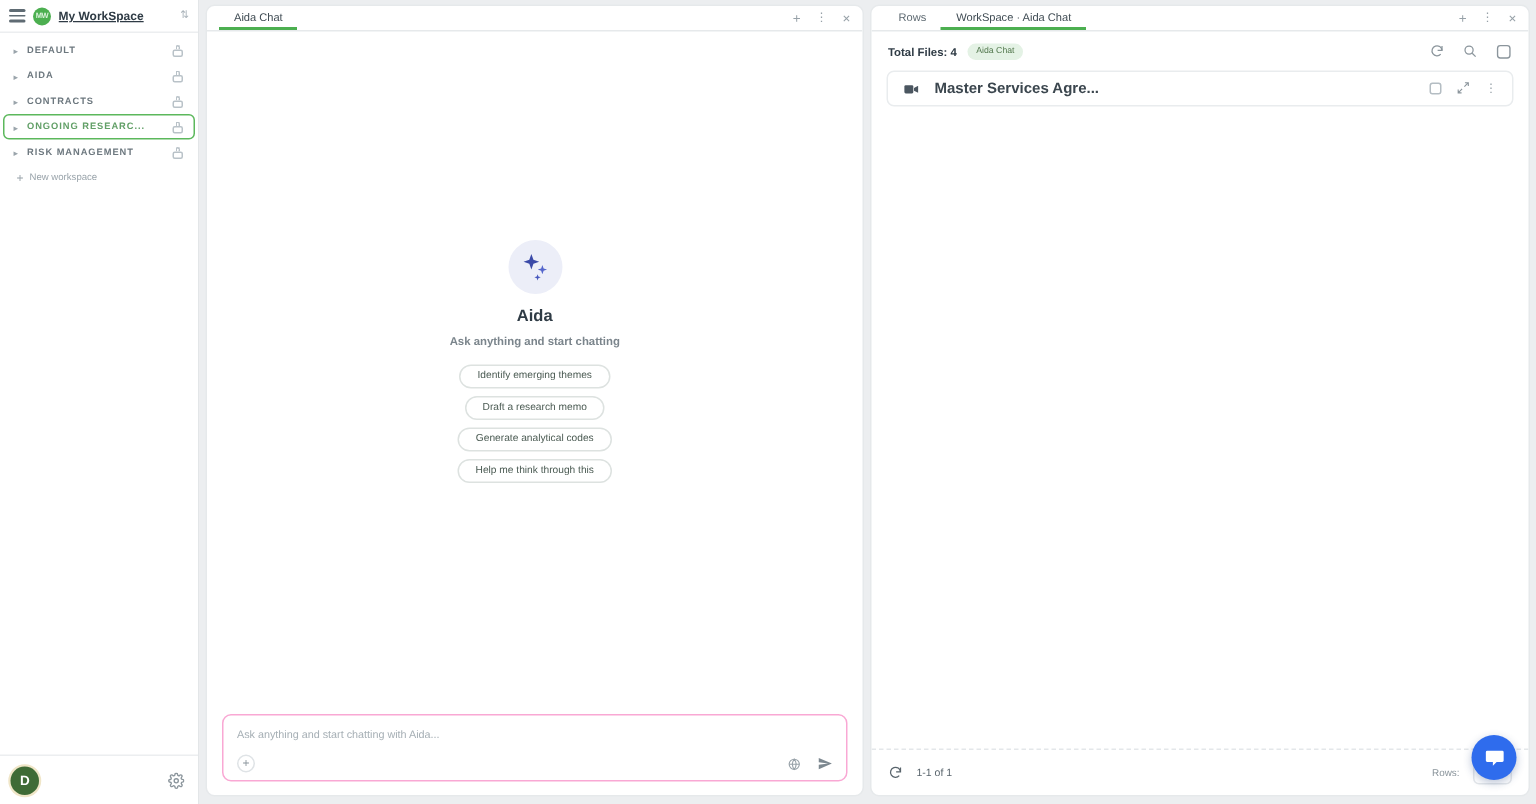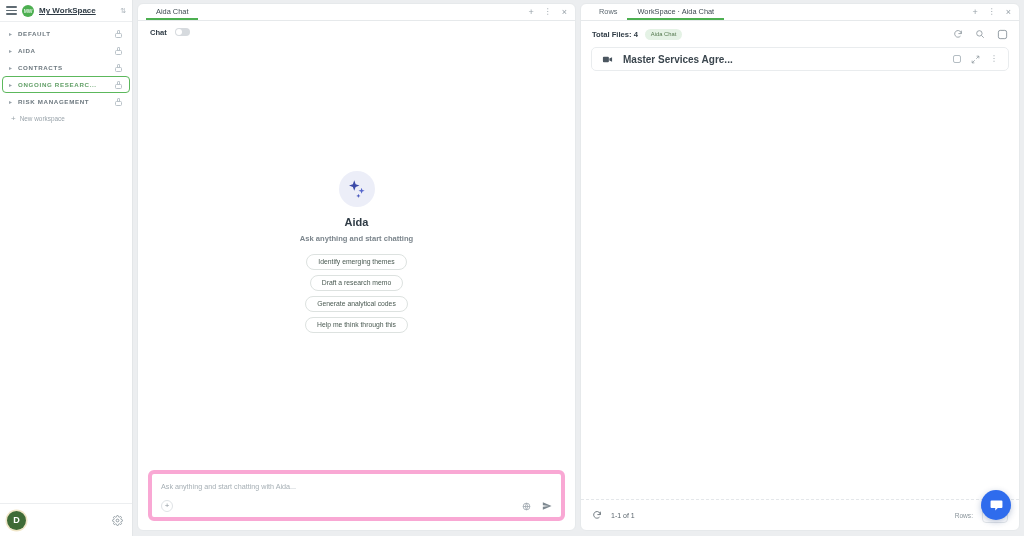--- a/index.html
+++ b/index.html
@@ -134,21 +134,21 @@
   .aida-sub { font-size: 7.6px; color: #7b858c; margin-bottom: 11px; font-weight: bold; }
   .chips { display: flex; flex-direction: column; gap: 5px; align-items: center; }
   .chip {
     border: 1px solid #dde2e0; border-radius: 10px;
     padding: 3.5px 11px; font-size: 6.8px; color: #4a5a52;
     background: #ffffff; cursor: pointer; white-space: nowrap;
   }
 
   .composer {
     position: absolute; left: 10px; right: 10px; bottom: 9px;
-    border: 4px solid #f9a8d4; border-radius: 6px; background: #ffffff;
+    border: 1px solid #f9a8d4; border-radius: 6px; background: #ffffff;
     padding: 8px 9px 5px 9px;
   }
   .composer-ph { font-size: 7.2px; color: #a6afb5; margin-bottom: 9px; }
   .composer-row { display: flex; align-items: center; }
   .add-btn {
     width: 12px; height: 12px; border-radius: 50%; border: 1px solid #dfe3e6;
     color: #8d979e; font-size: 8px; line-height: 10px; text-align: center;
     cursor: pointer;
   }
   .composer-row .spacer { flex: 1; }
@@ -283,26 +283,20 @@
           <span>Aida Chat</span>
         </div>
         <div class="spacer"></div>
         <div class="tabicons">
           <span class="ticon">+</span>
           <span class="ticon kebab">⋮</span>
           <span class="ticon">×</span>
         </div>
       </div>
 
-      <div class="chat-head">
-        <span class="chat-label">Chat</span>
-        <span class="toggle">
-            <span class="knob"></span>
-          </span>
-      </div>
 
       <div class="chat-body">
         <div class="aida-orb">
           <svg width="22" height="22" viewBox="0 0 24 24">
             <path d="M9 2.5l1.5 4.2L14.7 8.2 10.5 9.7 9 13.9 7.5 9.7 3.3 8.2 7.5 6.7z" fill="#3b4aa8"></path>
             <path d="M17 10.5l.9 2.5 2.5.9-2.5.9-.9 2.5-.9-2.5-2.5-.9 2.5-.9z" fill="#5566cc"></path>
             <path d="M13.5 17.2l.6 1.7 1.7.6-1.7.6-.6 1.7-.6-1.7-1.7-.6 1.7-.6z" fill="#4858be"></path>
           </svg>
         </div>
         <div class="aida-title">Aida</div>

